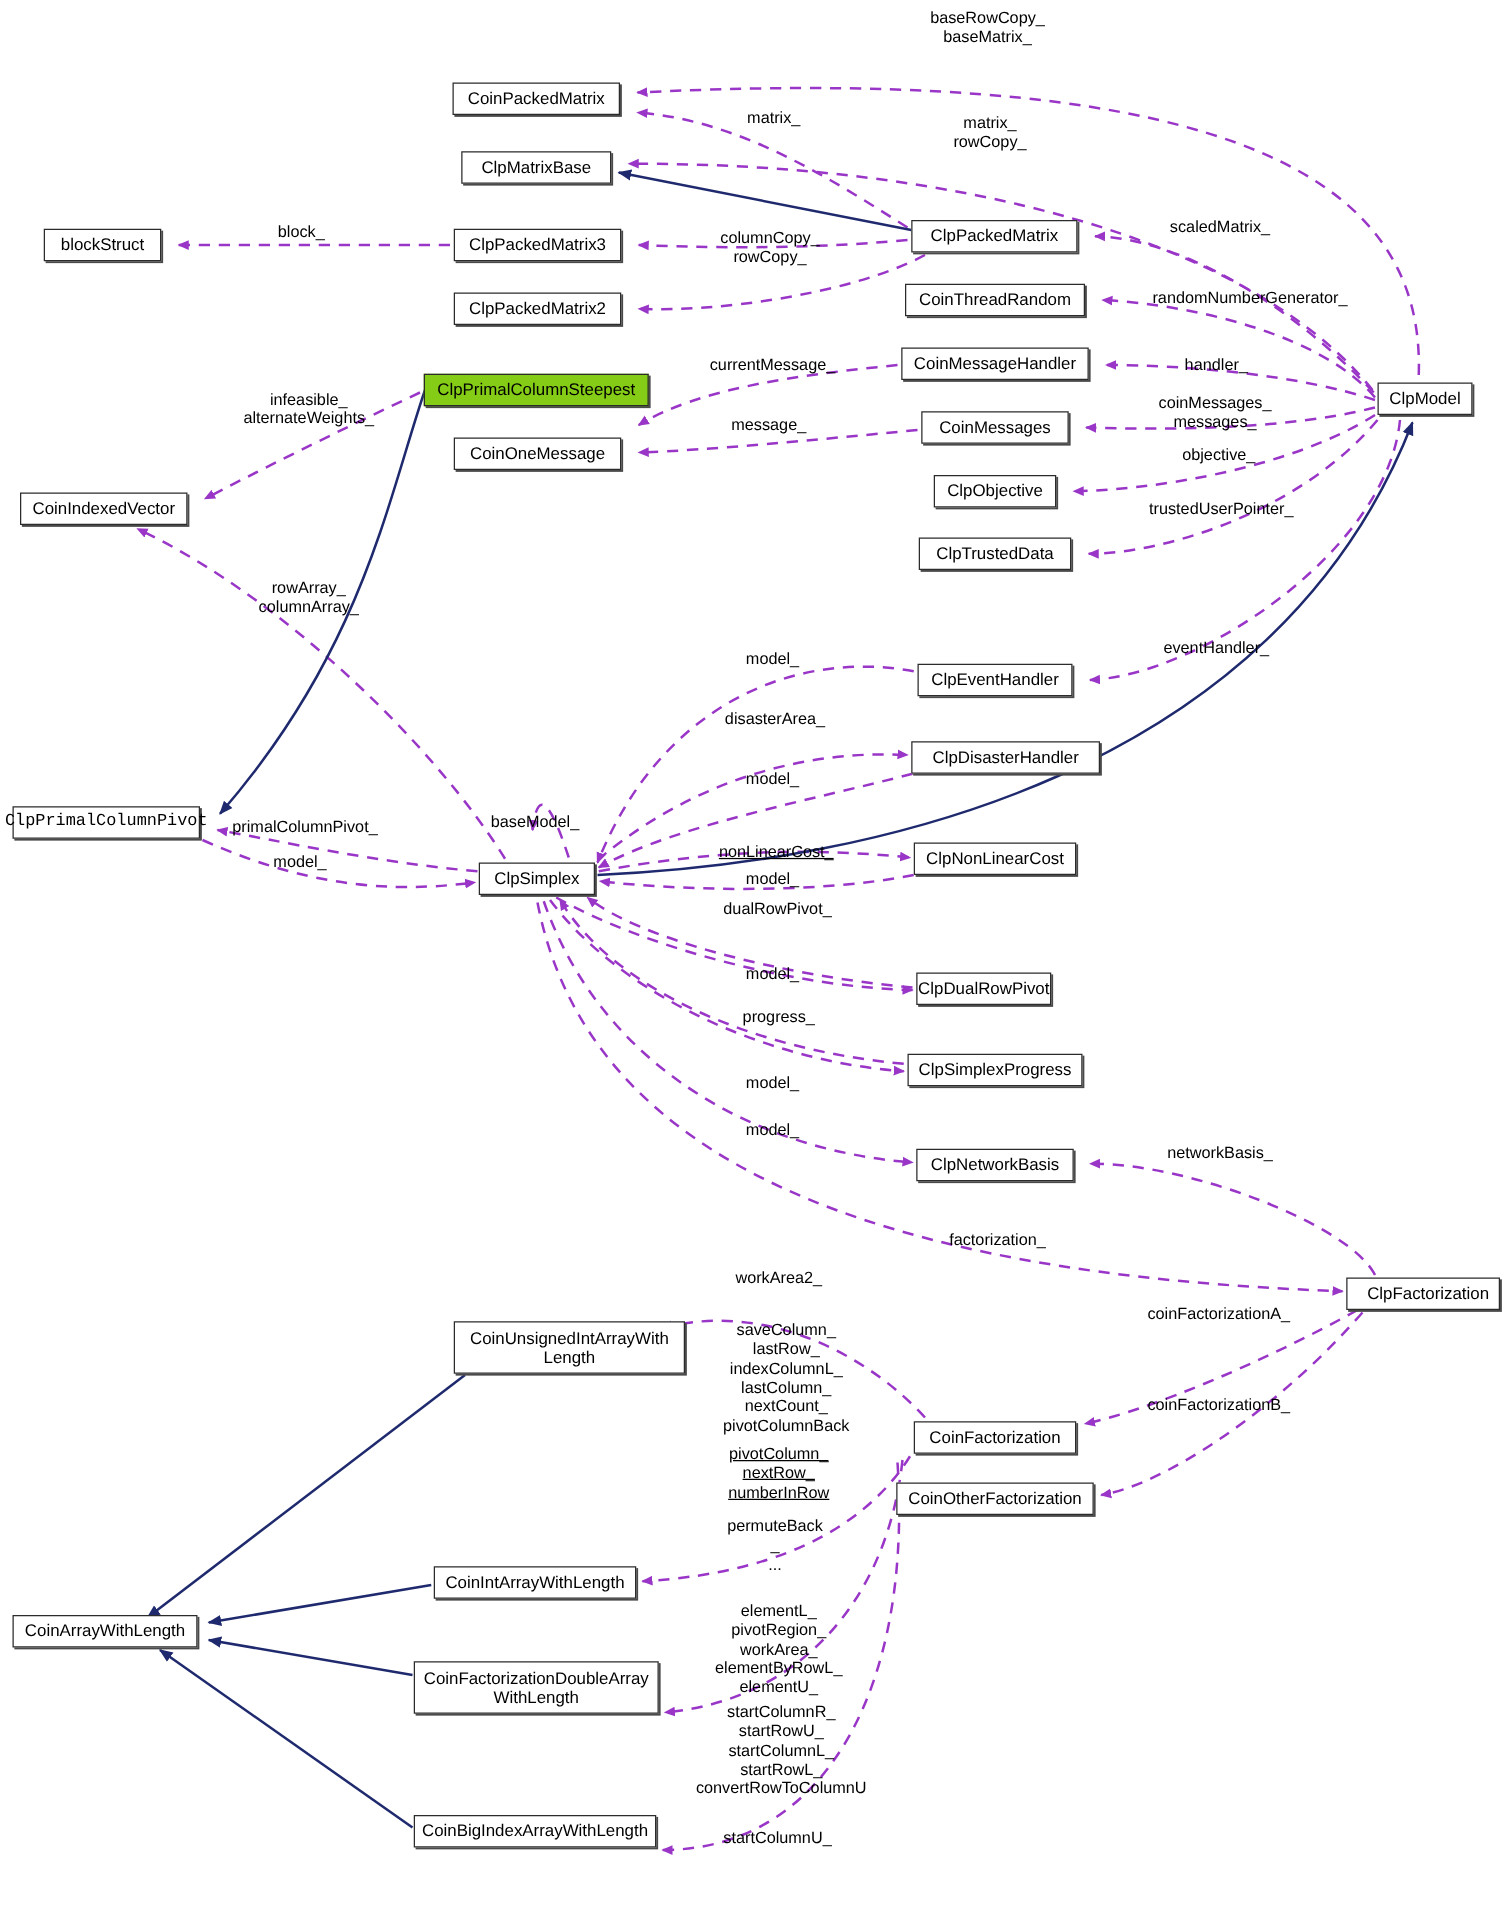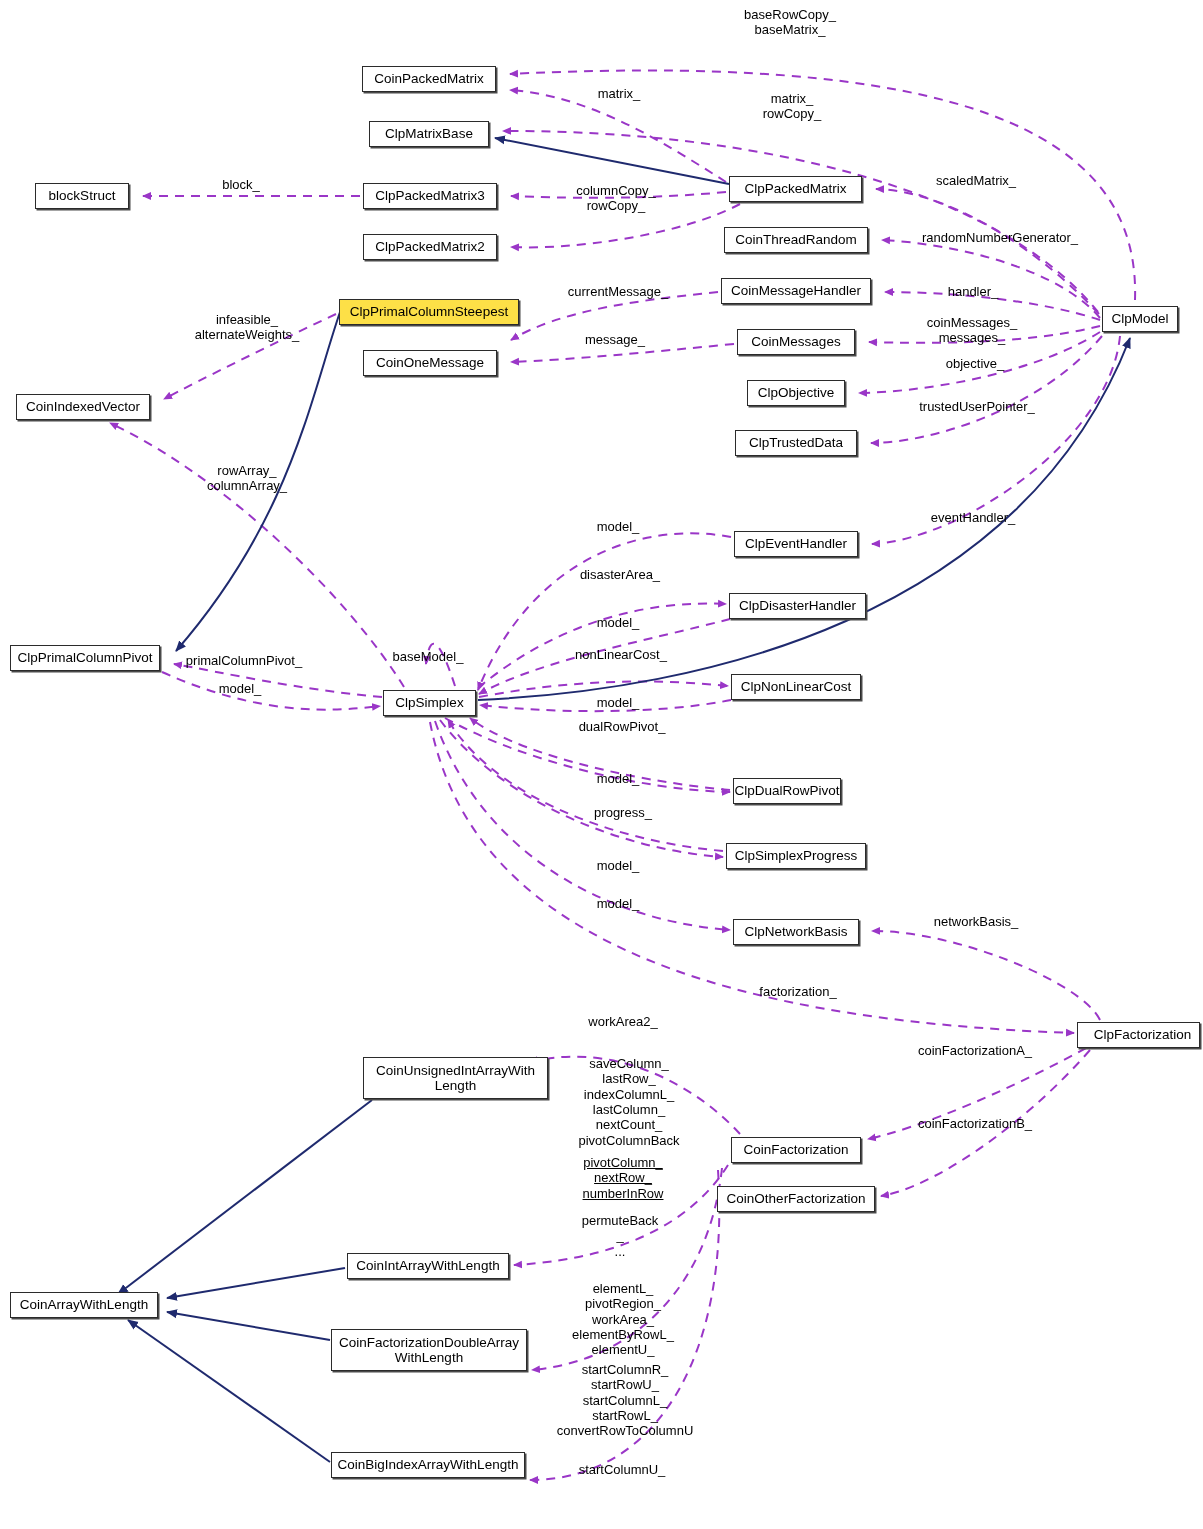--- a/index.html
+++ b/index.html
@@ -35,21 +35,21 @@
     line-height: 1.12;
     text-align: center;
     display: flex;
     align-items: center;
     justify-content: center;
     white-space: pre-line;
     box-shadow: 1.5px 1.5px 0 0 #4a4a4a;
     padding: 0 4px;
   }
   .node.highlight {
-    background: #fde047;
+    background: #84cc16;
   }
   .elabel {
     position: absolute;
     font-size: 13px;
     line-height: 1.18;
     color: #000000;
     text-align: center;
     white-space: pre-line;
     transform: translate(-50%, -50%);
     pointer-events: none;
@@ -172,22 +172,22 @@
   <div class="node" style="left:724px;top:227px;width:144px;height:26px;"><span>CoinThreadRandom</span></div>
   <div class="node highlight" style="left:339px;top:299px;width:180px;height:26px;"><span>ClpPrimalColumnSteepest</span></div>
   <div class="node" style="left:721px;top:278px;width:150px;height:26px;"><span>CoinMessageHandler</span></div>
   <div class="node" style="left:1102px;top:306px;width:76px;height:26px;"><span>ClpModel</span></div>
   <div class="node" style="left:737px;top:329px;width:118px;height:26px;"><span>CoinMessages</span></div>
   <div class="node" style="left:363px;top:350px;width:134px;height:26px;"><span>CoinOneMessage</span></div>
   <div class="node" style="left:747px;top:380px;width:98px;height:26px;"><span>ClpObjective</span></div>
   <div class="node" style="left:16px;top:394px;width:134px;height:26px;"><span>CoinIndexedVector</span></div>
   <div class="node" style="left:735px;top:430px;width:122px;height:26px;"><span>ClpTrustedData</span></div>
   <div class="node" style="left:734px;top:531px;width:124px;height:26px;"><span>ClpEventHandler</span></div>
-  <div class="node" style="left:729px;top:593px;width:137px;height:26px;"><span>ClpDisasterHandler</span></div>
-  <div class="node" style="left:10px;top:645px;width:150px;height:26px;"><span>ClpPrimalColumnPivot</span></div>
+  <div class="node" style="left:729px;top:593px;width:151px;height:26px;"><span>ClpDisasterHandler</span></div>
+  <div class="node" style="left:10px;top:645px;width:150px;height:26px;font-family:Liberation Mono, monospace;"><span>ClpPrimalColumnPivot</span></div>
   <div class="node" style="left:731px;top:674px;width:130px;height:26px;"><span>ClpNonLinearCost</span></div>
   <div class="node" style="left:383px;top:690px;width:93px;height:26px;"><span>ClpSimplex</span></div>
   <div class="node" style="left:733px;top:778px;width:108px;height:26px;"><span>ClpDualRowPivot</span></div>
   <div class="node" style="left:726px;top:843px;width:140px;height:26px;"><span>ClpSimplexProgress</span></div>
   <div class="node" style="left:733px;top:919px;width:126px;height:26px;"><span>ClpNetworkBasis</span></div>
   <div class="node" style="left:1077px;top:1022px;width:123px;height:26px;padding-left:12px;"><span>ClpFactorization</span></div>
   <div class="node" style="left:335px;top:1057px;width:185px;height:42px;margin-left:28px;"><span>CoinUnsignedIntArrayWith
 Length</span></div>
   <div class="node" style="left:731px;top:1137px;width:130px;height:26px;"><span>CoinFactorization</span></div>
   <div class="node" style="left:717px;top:1186px;width:158px;height:26px;"><span>CoinOtherFactorization</span></div>
@@ -217,21 +217,21 @@
   <div class="elabel" style="left:975px;top:364px;">objective_</div>
   <div class="elabel" style="left:977px;top:407px;">trustedUserPointer_</div>
   <div class="elabel" style="left:247px;top:478px;">rowArray_
 columnArray_</div>
   <div class="elabel" style="left:618px;top:527px;">model_</div>
   <div class="elabel" style="left:973px;top:518px;">eventHandler_</div>
   <div class="elabel" style="left:620px;top:575px;">disasterArea_</div>
   <div class="elabel" style="left:618px;top:623px;">model_</div>
   <div class="elabel" style="left:428px;top:657px;">baseModel_</div>
   <div class="elabel" style="left:244px;top:661px;">primalColumnPivot_</div>
-  <div class="elabel" style="left:621px;top:655px;">nonLinearCost_</div>
+  <div class="elabel" style="left:621px;top:681px;text-decoration:underline;">nonLinearCost_</div>
   <div class="elabel" style="left:618px;top:703px;">model_</div>
   <div class="elabel" style="left:240px;top:689px;">model_</div>
   <div class="elabel" style="left:622px;top:727px;">dualRowPivot_</div>
   <div class="elabel" style="left:618px;top:779px;">model_</div>
   <div class="elabel" style="left:623px;top:813px;">progress_</div>
   <div class="elabel" style="left:618px;top:866px;">model_</div>
   <div class="elabel" style="left:618px;top:904px;">model_</div>
   <div class="elabel" style="left:976px;top:922px;">networkBasis_</div>
   <div class="elabel" style="left:798px;top:992px;">factorization_</div>
   <div class="elabel" style="left:623px;top:1022px;">workArea2_</div>

